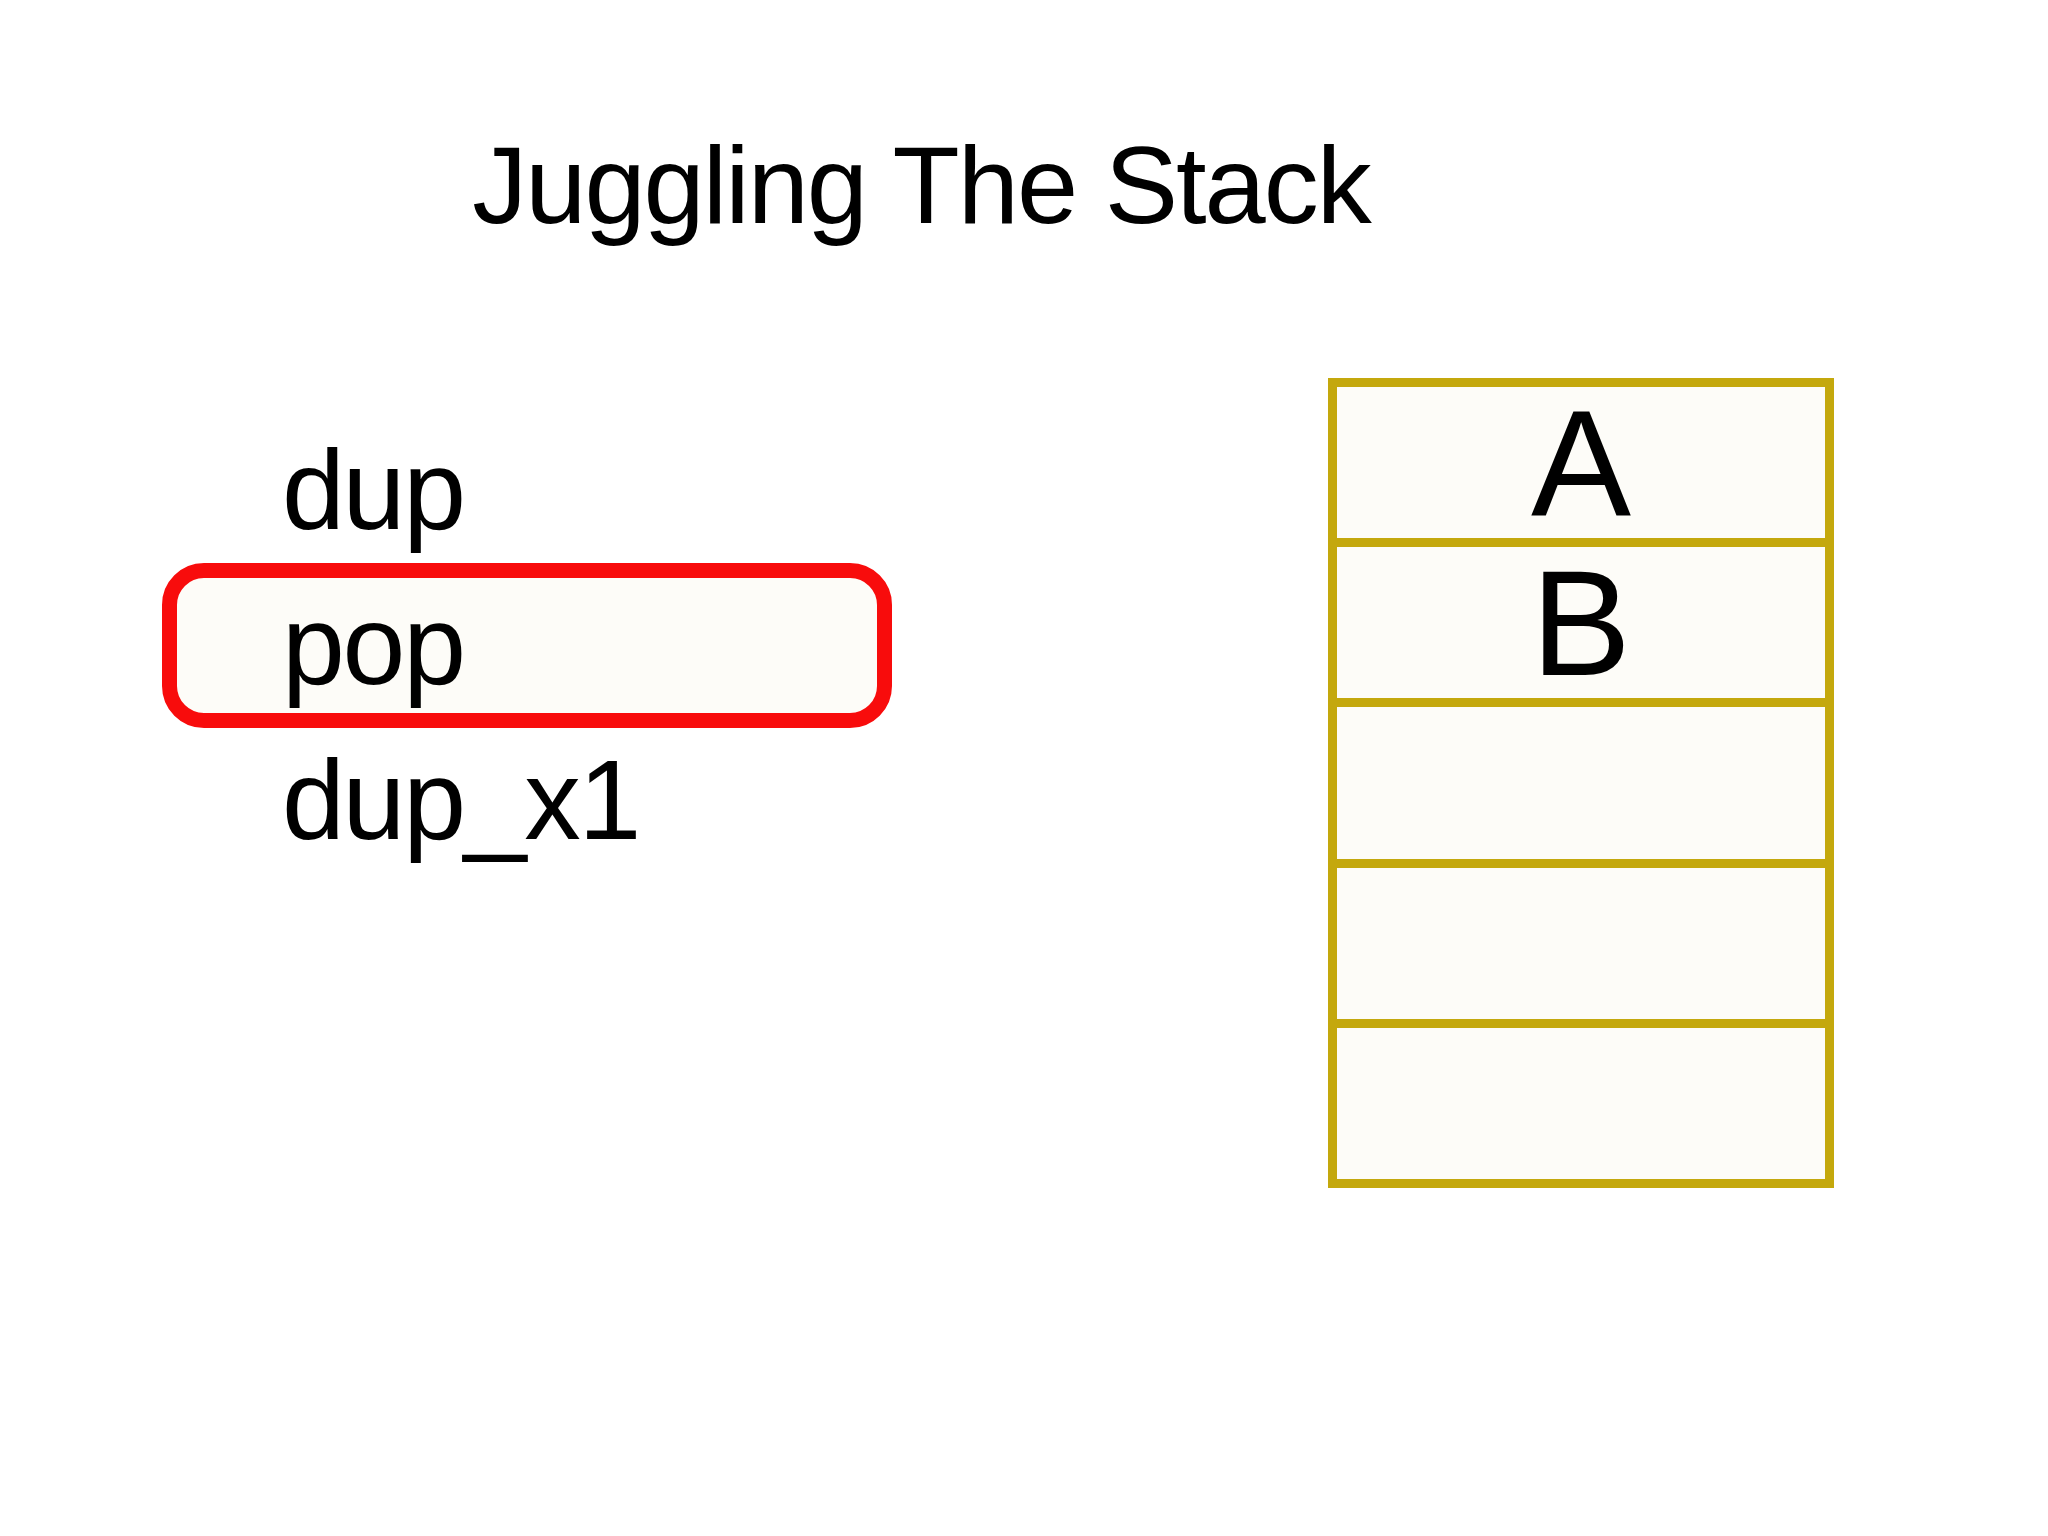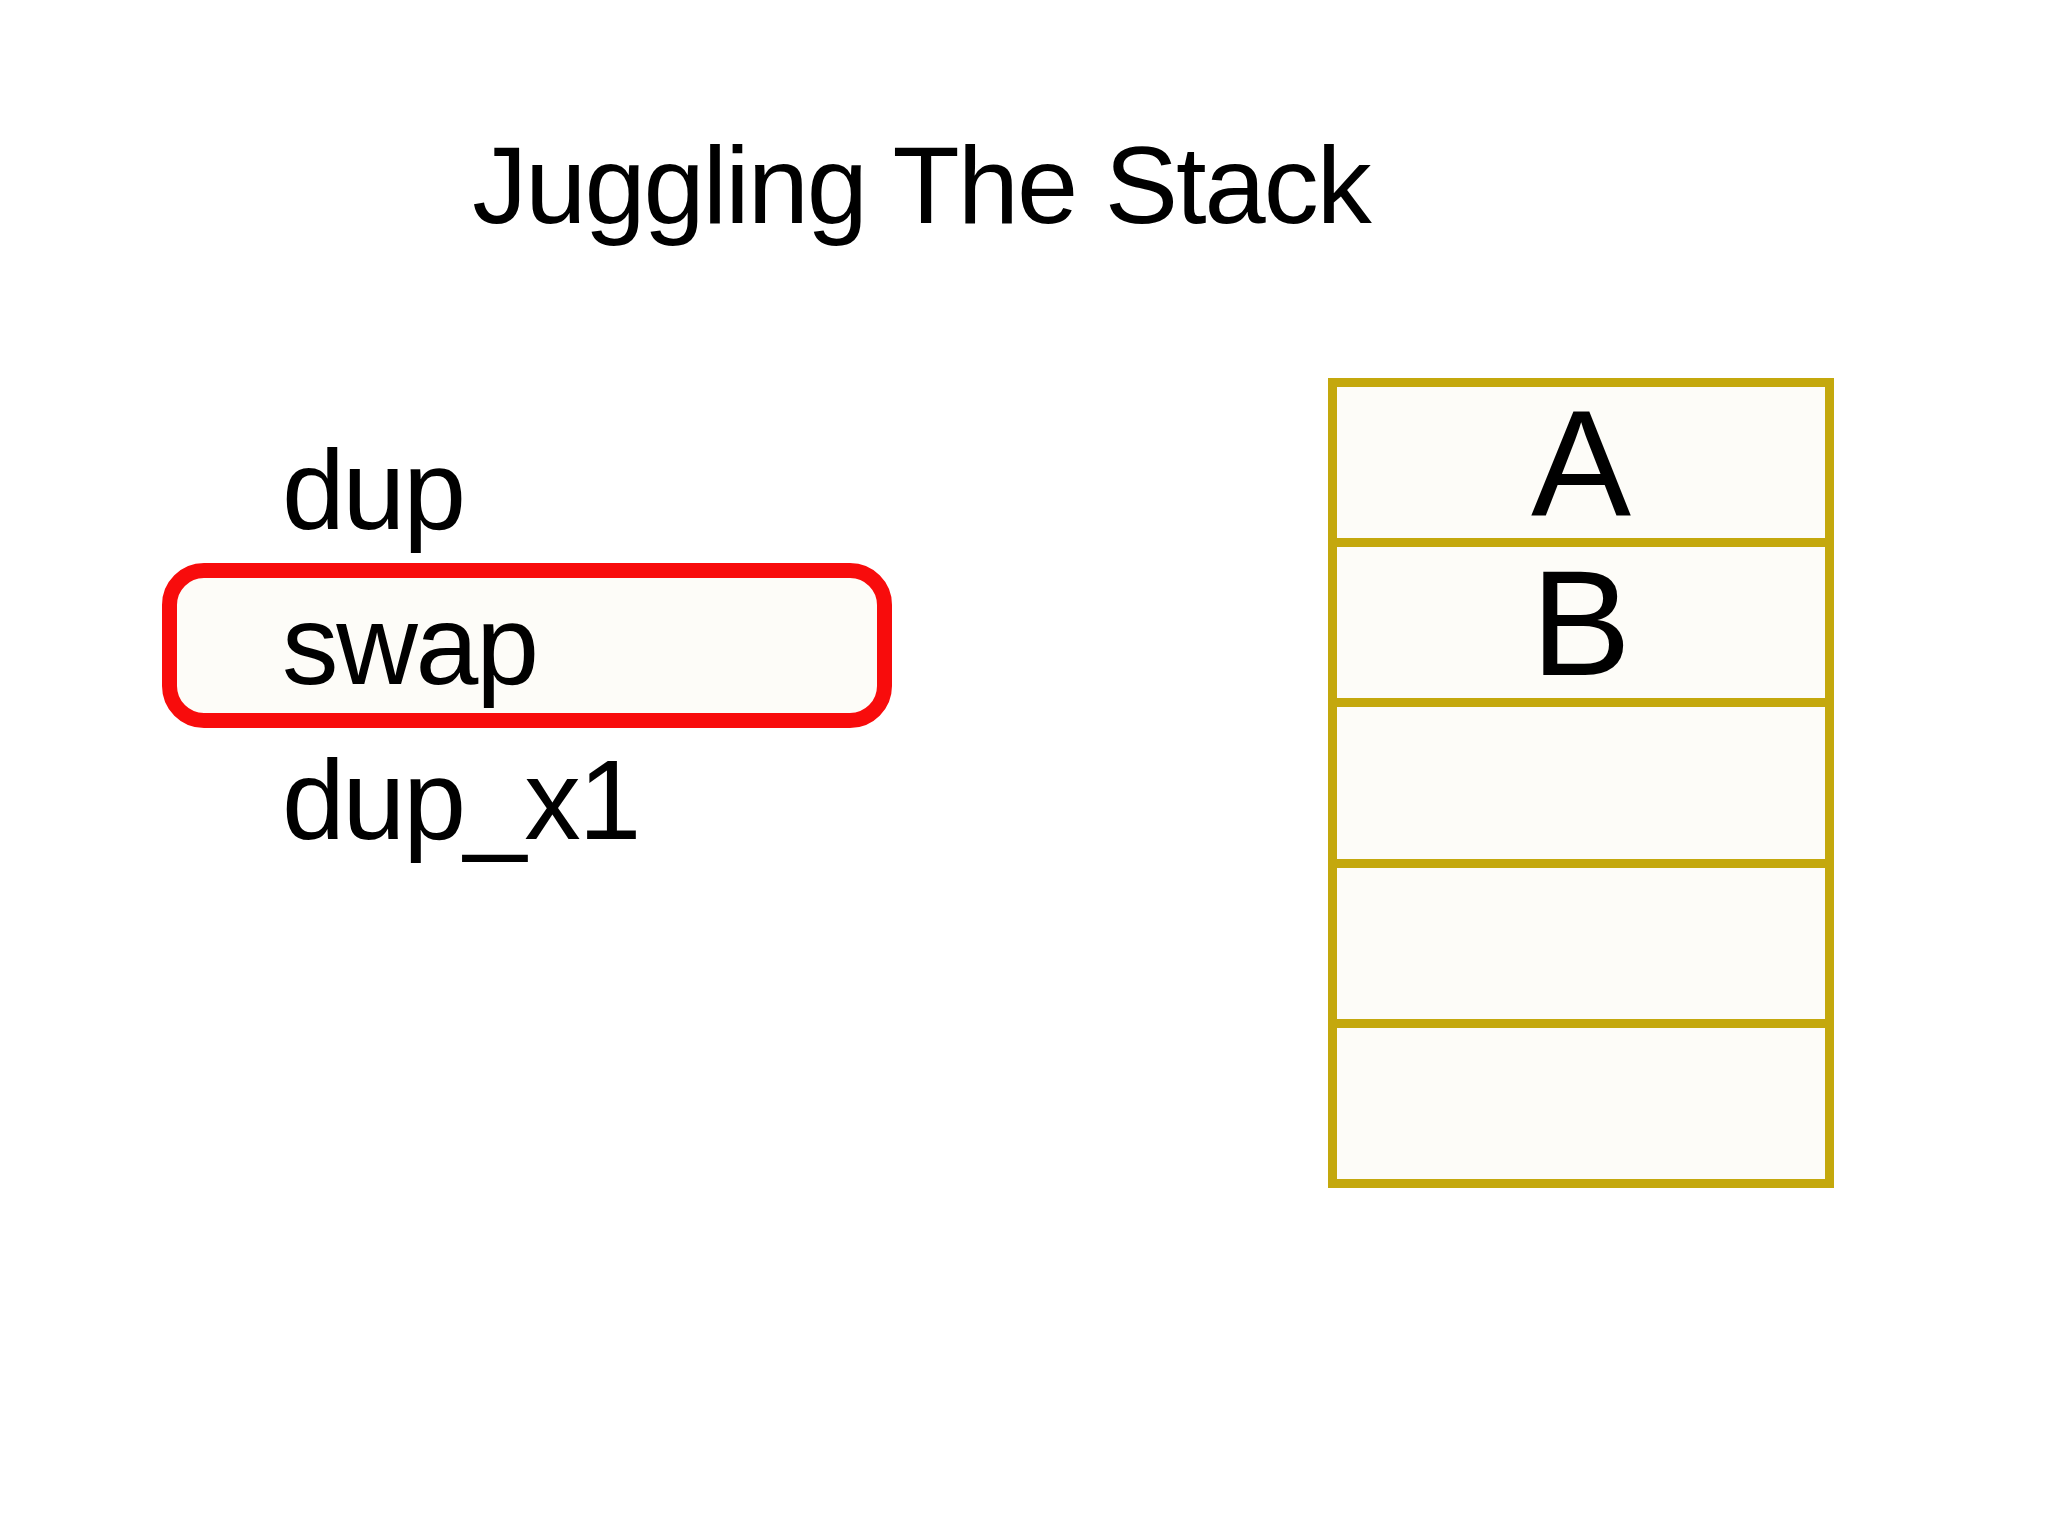--- a/index.html
+++ b/index.html
@@ -90,21 +90,21 @@
 <body>
 
 <div class="slide">
 
   <div class="title">Juggling The Stack</div>
 
   <div class="highlight-box"></div>
 
   <div class="ops">
     <div class="op">dup</div>
-    <div class="op">swap</div>
+    <div class="op">pop</div>
     <div class="op">dup_x1</div>
   </div>
 
   <div class="stack">
     <div class="stack-cell">A</div>
     <div class="stack-cell">B</div>
     <div class="stack-cell"></div>
     <div class="stack-cell"></div>
     <div class="stack-cell"></div>
   </div>

